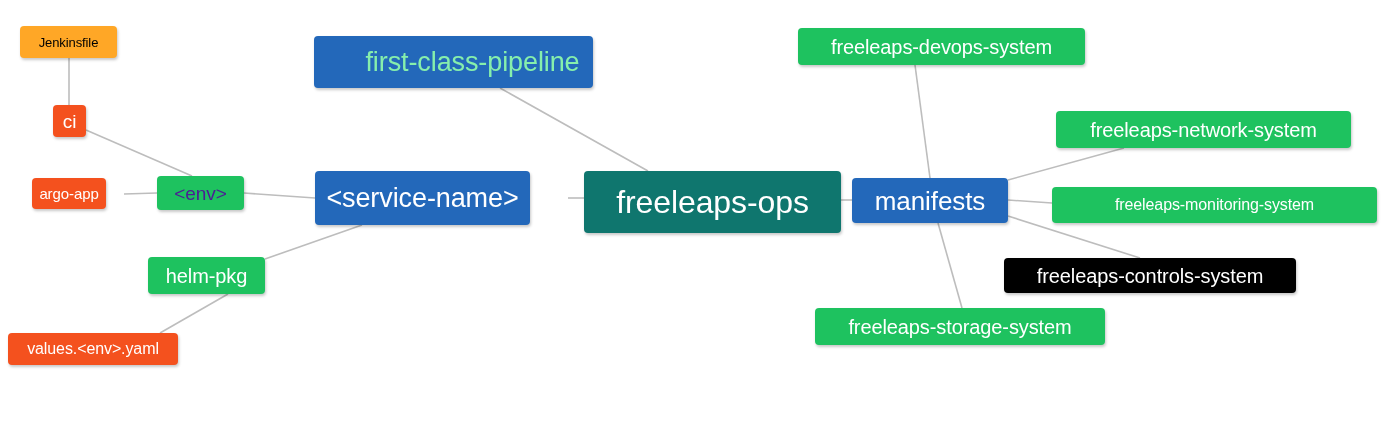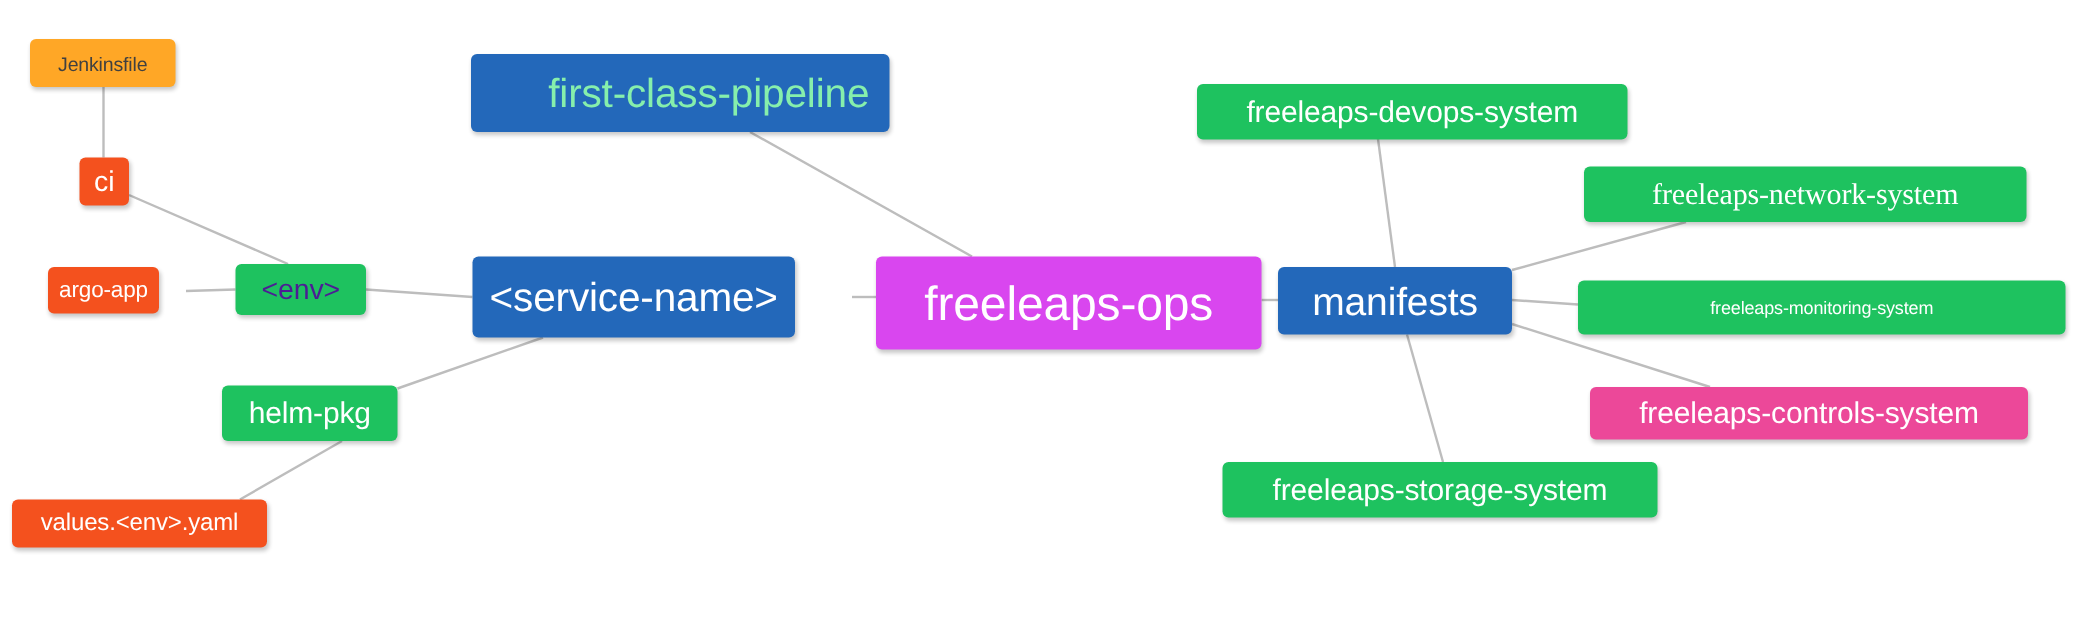--- a/index.html
+++ b/index.html
@@ -56,21 +56,21 @@
       <line x1="500" y1="88" x2="648" y2="171" stroke="#bdbdbd" stroke-width="1.6"></line>
       <line x1="568" y1="198" x2="584" y2="198" stroke="#bdbdbd" stroke-width="1.6"></line>
       <line x1="841" y1="200" x2="852" y2="200" stroke="#bdbdbd" stroke-width="1.6"></line>
       <line x1="930" y1="178" x2="915" y2="65" stroke="#bdbdbd" stroke-width="1.6"></line>
       <line x1="1008" y1="180" x2="1124" y2="148" stroke="#bdbdbd" stroke-width="1.6"></line>
       <line x1="1008" y1="200" x2="1052" y2="203" stroke="#bdbdbd" stroke-width="1.6"></line>
       <line x1="1008" y1="216" x2="1140" y2="258" stroke="#bdbdbd" stroke-width="1.6"></line>
       <line x1="938" y1="223" x2="962" y2="308" stroke="#bdbdbd" stroke-width="1.6"></line>
     </svg>
   <div id="node-layer">
-      <div class="node" style="left: 20px; top: 26px; width: 97px; height: 32px; background: rgb(255, 167, 38); font-size: 13px; color: #404040;">
+      <div class="node" style="left: 20px; top: 26px; width: 97px; height: 32px; background: rgb(255, 167, 38); font-size: 13px; color: #000000;">
         <span>Jenkinsfile</span>
       </div>
       <div class="node" style="left: 53px; top: 105px; width: 33px; height: 32px; background: rgb(244, 81, 30); font-size: 19px; color: rgb(255, 255, 255);">
         <span>ci</span>
       </div>
       <div class="node" style="left: 32px; top: 178px; width: 74px; height: 31px; background: rgb(244, 81, 30); font-size: 15px; color: rgb(255, 255, 255);">
         <span>argo-app</span>
       </div>
       <div class="node" style="left: 157px; top: 176px; width: 87px; height: 34px; background: rgb(30, 194, 95); font-size: 19px; color: #4c1d95;">
         <span>&lt;env&gt;</span>
@@ -80,35 +80,35 @@
       </div>
       <div class="node" style="left: 8px; top: 333px; width: 170px; height: 32px; background: rgb(244, 81, 30); font-size: 16px; color: rgb(255, 255, 255);">
         <span>values.&lt;env&gt;.yaml</span>
       </div>
       <div class="node" style="left: 314px; top: 36px; width: 279px; height: 52px; background: rgb(35, 104, 186); font-size: 27px; color: #86efac; padding-left: 48px;">
         <span>first-class-pipeline</span>
       </div>
       <div class="node" style="left: 315px; top: 171px; width: 215px; height: 54px; background: rgb(35, 104, 186); font-size: 27px; color: rgb(255, 255, 255);">
         <span>&lt;service-name&gt;</span>
       </div>
-      <div class="node" style="left: 584px; top: 171px; width: 257px; height: 62px; background: #d946ef; font-size: 32px; color: rgb(255, 255, 255);">
+      <div class="node" style="left: 584px; top: 171px; width: 257px; height: 62px; background: #0f766e; font-size: 32px; color: rgb(255, 255, 255);">
         <span>freeleaps-ops</span>
       </div>
       <div class="node" style="left: 852px; top: 178px; width: 156px; height: 45px; background: rgb(35, 104, 186); font-size: 26px; color: rgb(255, 255, 255);">
         <span>manifests</span>
       </div>
-      <div class="node" style="left: 798px; top: 28px; width: 287px; height: 37px; background: rgb(30, 194, 95); font-size: 20px; color: rgb(255, 255, 255); margin-top: 28px;">
+      <div class="node" style="left: 798px; top: 28px; width: 287px; height: 37px; background: rgb(30, 194, 95); font-size: 20px; color: rgb(255, 255, 255);">
         <span>freeleaps-devops-system</span>
       </div>
-      <div class="node" style="left: 1056px; top: 111px; width: 295px; height: 37px; background: rgb(30, 194, 95); font-size: 20px; color: rgb(255, 255, 255); font-family: Liberation Serif, serif;">
+      <div class="node" style="left: 1056px; top: 111px; width: 295px; height: 37px; background: rgb(30, 194, 95); font-size: 20px; color: rgb(255, 255, 255);">
         <span>freeleaps-network-system</span>
       </div>
-      <div class="node" style="left: 1052px; top: 187px; width: 325px; height: 36px; background: rgb(30, 194, 95); font-size: 12px; color: rgb(255, 255, 255); align-items: center;">
+      <div class="node" style="left: 1052px; top: 187px; width: 325px; height: 36px; background: rgb(30, 194, 95); font-size: 16px; color: rgb(255, 255, 255); align-items: center;">
         <span>freeleaps-monitoring-system</span>
       </div>
-      <div class="node" style="left: 1060px; top: 258px; width: 292px; height: 35px; background: #ec4899; font-size: 20px; color: rgb(255, 255, 255);">
+      <div class="node" style="left: 1004px; top: 258px; width: 292px; height: 35px; background: #000000; font-size: 20px; color: rgb(255, 255, 255);">
         <span>freeleaps-controls-system</span>
       </div>
       <div class="node" style="left: 815px; top: 308px; width: 290px; height: 37px; background: rgb(30, 194, 95); font-size: 20px; color: rgb(255, 255, 255); text-align: right;">
         <span>freeleaps-storage-system</span>
       </div>
     </div>
 </div>
 
 </body></html>

